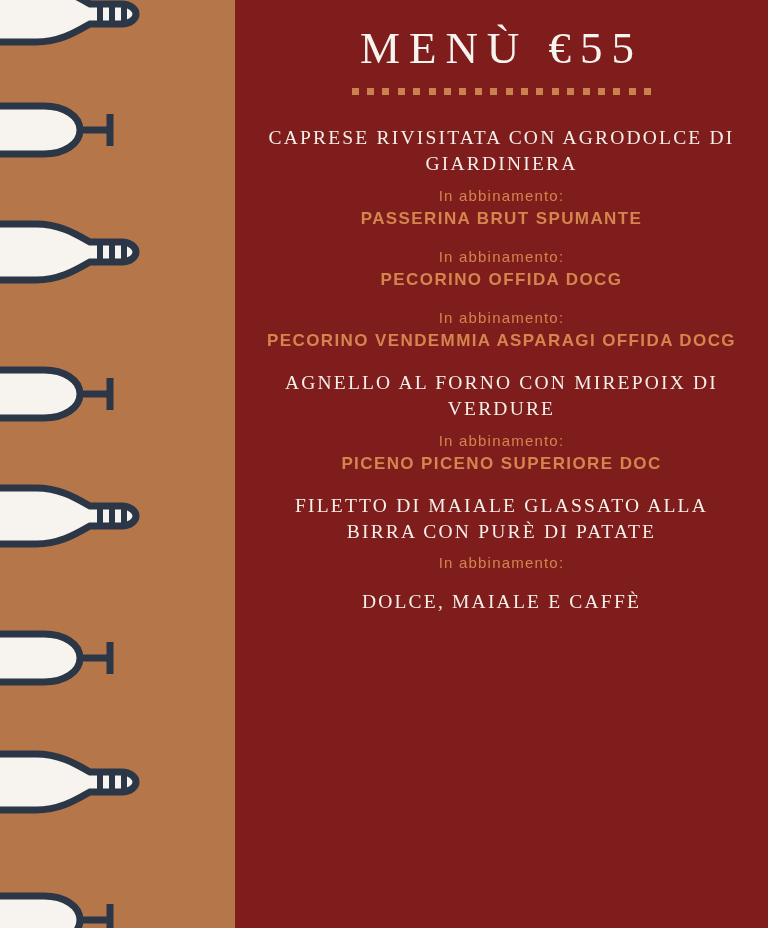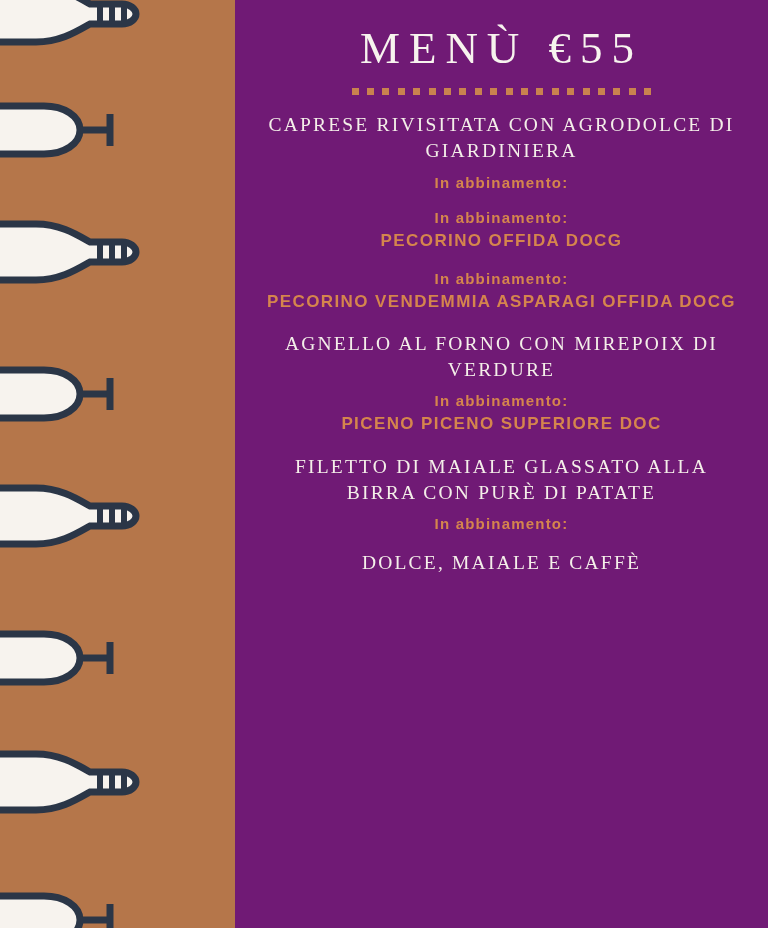--- a/index.html
+++ b/index.html
@@ -10,21 +10,21 @@
   body {
     width: 768px;
     height: 928px;
     overflow: hidden;
     font-family: "Liberation Serif", serif;
   }
   .page {
     position: relative;
     width: 768px;
     height: 928px;
-    background: #701a75;
+    background: #7f1d1d;
     display: flex;
   }
 
   
   .strip {
     position: relative;
     width: 235px;
     height: 928px;
     background: #b5764a;
     overflow: hidden;
@@ -77,37 +77,37 @@
     display: flex;
     justify-content: space-between;
   }
   .dotted span {
     display: block;
     width: 7px;
     height: 7px;
     background: #c9824f;
   }
   .courses {
-    margin-top: 17px;
+    margin-top: 30px;
   }
   .course {
     margin-bottom: 18px;
   }
   .dish {
     font-family: "Liberation Serif", serif;
     font-size: 19.5px;
     letter-spacing: 2.2px;
     line-height: 1.35;
     color: #f4efe9;
     padding: 0 4px;
   }
   .pair-label {
     font-family: "Liberation Sans", sans-serif;
     font-size: 15px;
-    font-weight: bold;
+    font-weight: normal;
     letter-spacing: 1.2px;
     color: #d5854d;
     margin-top: 9px;
   }
   .pair-wine {
     font-family: "Liberation Sans", sans-serif;
     font-size: 17px;
     font-weight: bold;
     letter-spacing: 1.4px;
     color: #d5854d;
@@ -260,20 +260,21 @@
         <span></span>
         <span></span>
         <span></span>
     </div>
 
     <div class="courses">
 
       <div class="course">
         <div class="dish">CAPRESE RIVISITATA CON AGRODOLCE DI GIARDINIERA</div>
         <div class="pair-label">In abbinamento:</div>
+        <div class="pair-wine">PASSERINA BRUT SPUMANTE</div>
       </div>
 
       <div class="course">
         <div class="pair-label">In abbinamento:</div>
         <div class="pair-wine">PECORINO OFFIDA DOCG</div>
       </div>
 
       <div class="course">
         <div class="pair-label">In abbinamento:</div>
         <div class="pair-wine">PECORINO VENDEMMIA ASPARAGI OFFIDA DOCG</div>

